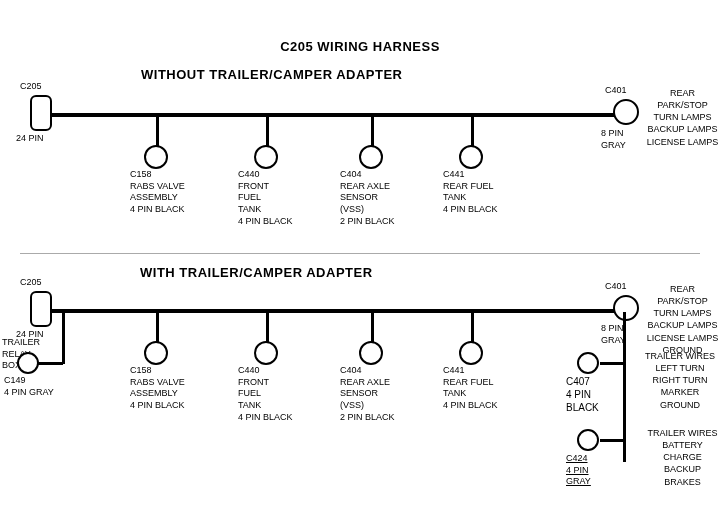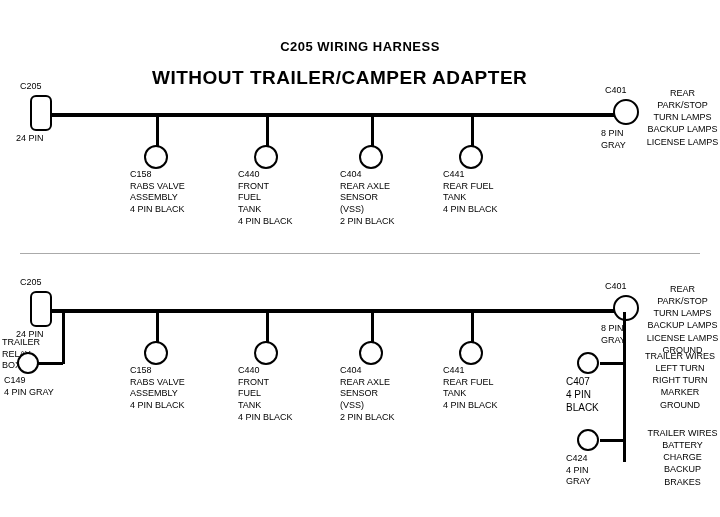--- a/index.html
+++ b/index.html
@@ -86,21 +86,21 @@
       left: 20px;
     }
   </style>
 </head>
 <body>
 
 <div class="diagram-container">
 
   <div class="page-title" style="position:absolute;top:6px;left:0;right:0;">C205 WIRING HARNESS</div>
 
-  <div class="section-label" style="top:42px; left:152px; font-size:19px;">WITHOUT  TRAILER/CAMPER  ADAPTER</div>
+  <div class="section-label" style="top:42px; left:141px; font-size:13px;">WITHOUT  TRAILER/CAMPER  ADAPTER</div>
 
   <div class="wire-line" style="top:88px; left:52px; width:578px;"></div>
 
   <div class="connector-rect" style="top:70px; left:30px; width:22px; height:36px;"></div>
 
   <div class="conn-label" style="top:56px; left:20px; width:42px; font-size:9px;">C205</div>
 
   <div class="conn-label" style="top:108px; left:16px; width:50px; font-size:9px;">24 PIN</div>
 
   <div class="connector" style="top:74px; left:613px; width:26px; height:26px;"></div>
@@ -122,20 +122,21 @@
   <div class="wire-vert" style="top:92px; left:371px; height:30px;"></div>
   <div class="connector" style="top:120px; left:359px; width:24px; height:24px;"></div>
   <div class="conn-label" style="top:144px; left:340px; width:60px; font-size:9px;">C404<br>REAR AXLE<br>SENSOR<br>(VSS)<br>2 PIN BLACK</div>
 
   <div class="wire-vert" style="top:92px; left:471px; height:30px;"></div>
   <div class="connector" style="top:120px; left:459px; width:24px; height:24px;"></div>
   <div class="conn-label" style="top:144px; left:443px; width:55px; font-size:9px;">C441<br>REAR FUEL<br>TANK<br>4 PIN BLACK</div>
 
   <div class="divider" style="top:228px;"></div>
 
+  <div class="section-label" style="top:240px; left:140px; font-size:13px;">WITH  TRAILER/CAMPER  ADAPTER</div>
 
   <div class="wire-line" style="top:284px; left:52px; width:578px;"></div>
 
   <div class="connector-rect" style="top:266px; left:30px; width:22px; height:36px;"></div>
   <div class="conn-label" style="top:252px; left:20px; width:42px; font-size:9px;">C205</div>
   <div class="conn-label" style="top:304px; left:16px; width:50px; font-size:9px;">24 PIN</div>
 
   <div class="wire-vert" style="top:284px; left:62px; height:55px;"></div>
   <div style="position:absolute; top:337px; left:30px; width:33px; height:3px; background:#000;"></div>
 
@@ -151,21 +152,21 @@
 
   <div class="wire-vert" style="top:287px; left:623px; height:150px;"></div>
 
   <div style="position:absolute; top:337px; left:600px; width:23px; height:3px; background:#000;"></div>
   <div class="connector" style="top:327px; left:577px; width:22px; height:22px;"></div>
   <div class="conn-label" style="top:350px; left:566px; width:38px; font-size:10px;">C407<br>4 PIN<br>BLACK</div>
   <div class="conn-label-right" style="top:325px; left:645px; font-size:9px; line-height:1.35;">TRAILER WIRES<br>LEFT TURN<br>RIGHT TURN<br>MARKER<br>GROUND</div>
 
   <div style="position:absolute; top:414px; left:600px; width:23px; height:3px; background:#000;"></div>
   <div class="connector" style="top:404px; left:577px; width:22px; height:22px;"></div>
-  <div class="conn-label" style="top:428px; left:566px; width:38px; font-size:9px;">C424<br>4 PIN<br>GRAY</div>
+  <div class="conn-label" style="top:428px; left:566px; width:38px; font-size:9px;text-decoration:underline;">C424<br>4 PIN<br>GRAY</div>
   <div class="conn-label-right" style="top:402px; left:645px; font-size:9px; line-height:1.35;">TRAILER WIRES<br>BATTERY CHARGE<br>BACKUP<br>BRAKES</div>
 
   <div class="wire-vert" style="top:288px; left:156px; height:30px;"></div>
   <div class="connector" style="top:316px; left:144px; width:24px; height:24px;"></div>
   <div class="conn-label" style="top:340px; left:130px; width:55px; font-size:9px;">C158<br>RABS VALVE<br>ASSEMBLY<br>4 PIN BLACK</div>
 
   <div class="wire-vert" style="top:288px; left:266px; height:30px;"></div>
   <div class="connector" style="top:316px; left:254px; width:24px; height:24px;"></div>
   <div class="conn-label" style="top:340px; left:238px; width:55px; font-size:9px;">C440<br>FRONT FUEL<br>TANK<br>4 PIN BLACK</div>
 

